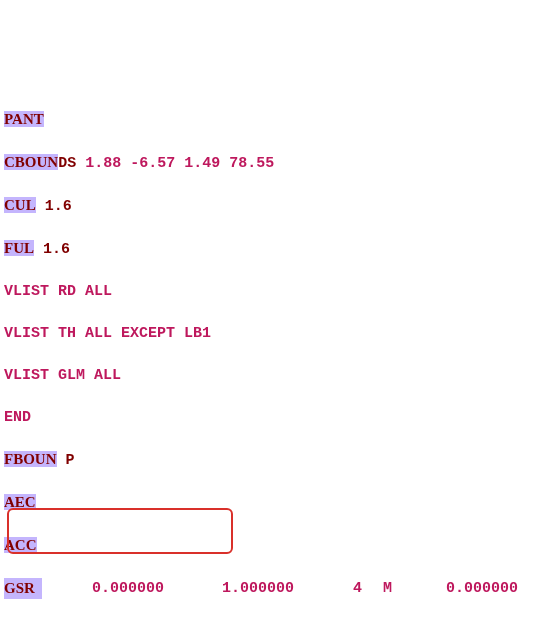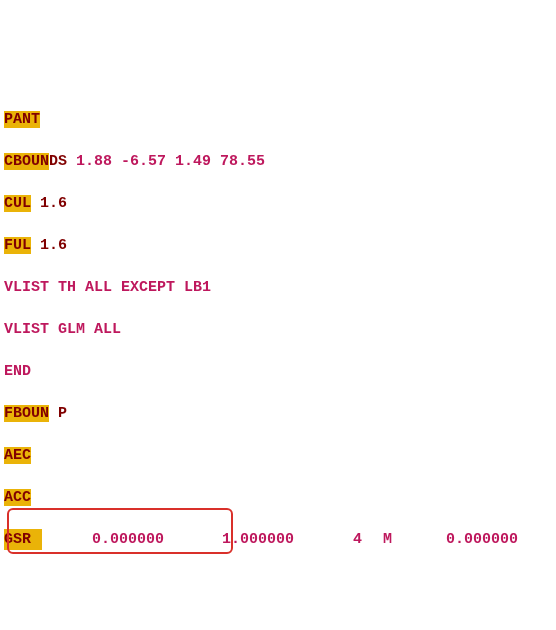--- a/index.html
+++ b/index.html
@@ -6,21 +6,21 @@
     margin: 0;
     padding: 4px;
     font-family: "Courier New", Courier, monospace;
     font-size: 15px;
     font-weight: bold;
     line-height: 21px;
     color: #000;
     background: #fff;
     white-space: pre;
   }
-  .kw { color: #800000; background: #eab308; }
+  .kw { color: #800000; background: #c4b5fd; font-family: Liberation Serif, serif; }
   .kwn { color: #800000; margin-top: 8px; }
   .plain { color: #be185d; }
   .row { display: flex; }
   .c-kw  { width: 38px;  flex: none; }
   .c-v1  { width: 122px; flex: none; text-align: right; }
   .c-v2  { width: 130px; flex: none; text-align: right; }
   .c-v3  { width: 68px;  flex: none; text-align: right; }
   .c-v4  { width: 30px;  flex: none; text-align: right; }
   .c-v5  { width: 126px; flex: none; text-align: right; }
   .box {
@@ -34,20 +34,21 @@
 </head>
 <body>
 
 
 
 <div class="wrap">
 <div><span class="kw">PANT</span></div>
 <div><span class="kw">CBOUN</span><span class="kwn">DS</span><span class="plain"> 1.88 -6.57 1.49 78.55</span></div>
 <div><span class="kw">CUL</span><span class="kwn"> 1.6</span></div>
 <div><span class="kw">FUL</span><span class="kwn"> 1.6</span></div>
+<div class="plain">VLIST RD ALL</div>
 <div class="plain">VLIST TH ALL EXCEPT LB1</div>
 <div class="plain">VLIST GLM ALL</div>
 <div class="plain">END</div>
 <div><span class="kw">FBOUN</span><span class="kwn"> P</span></div>
 <div><span class="kw">AEC</span></div>
 <div><span class="kw">ACC</span></div>
 <div id="gtable"><div class="row"><span class="kw c-kw">GSR</span><span class="plain c-v1">0.000000</span><span class="plain c-v2">1.000000</span><span class="plain c-v3">4</span><span class="plain c-v4">M</span><span class="plain c-v5">0.000000</span></div></div>
 
 
 

